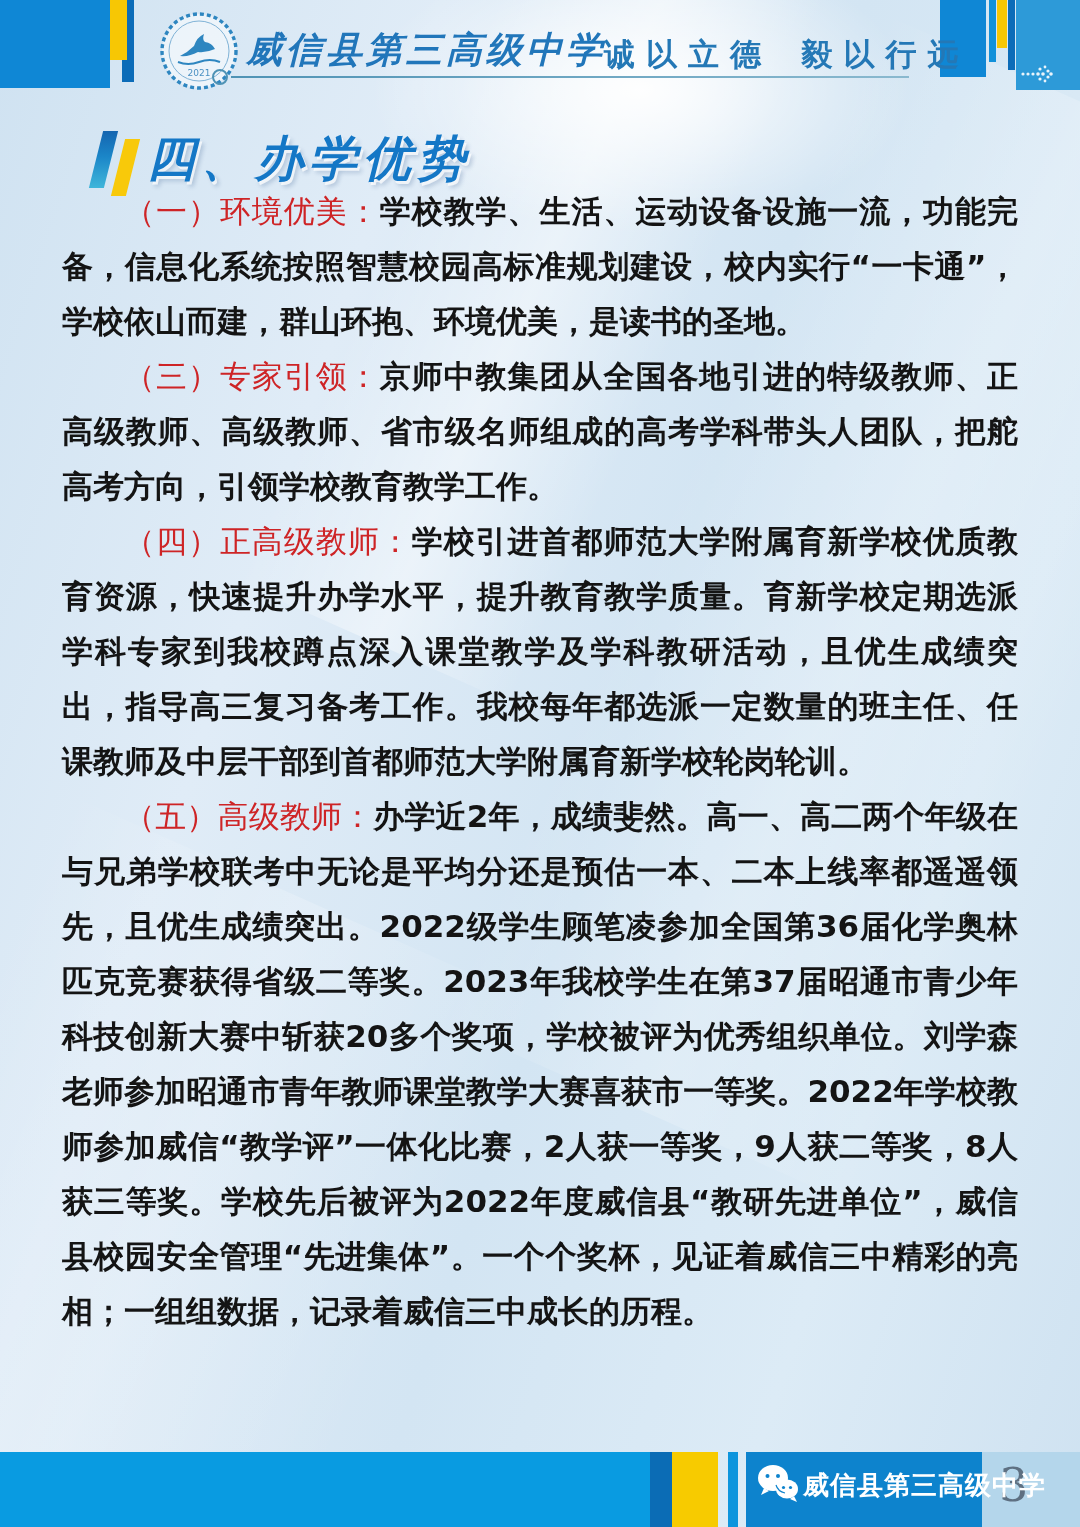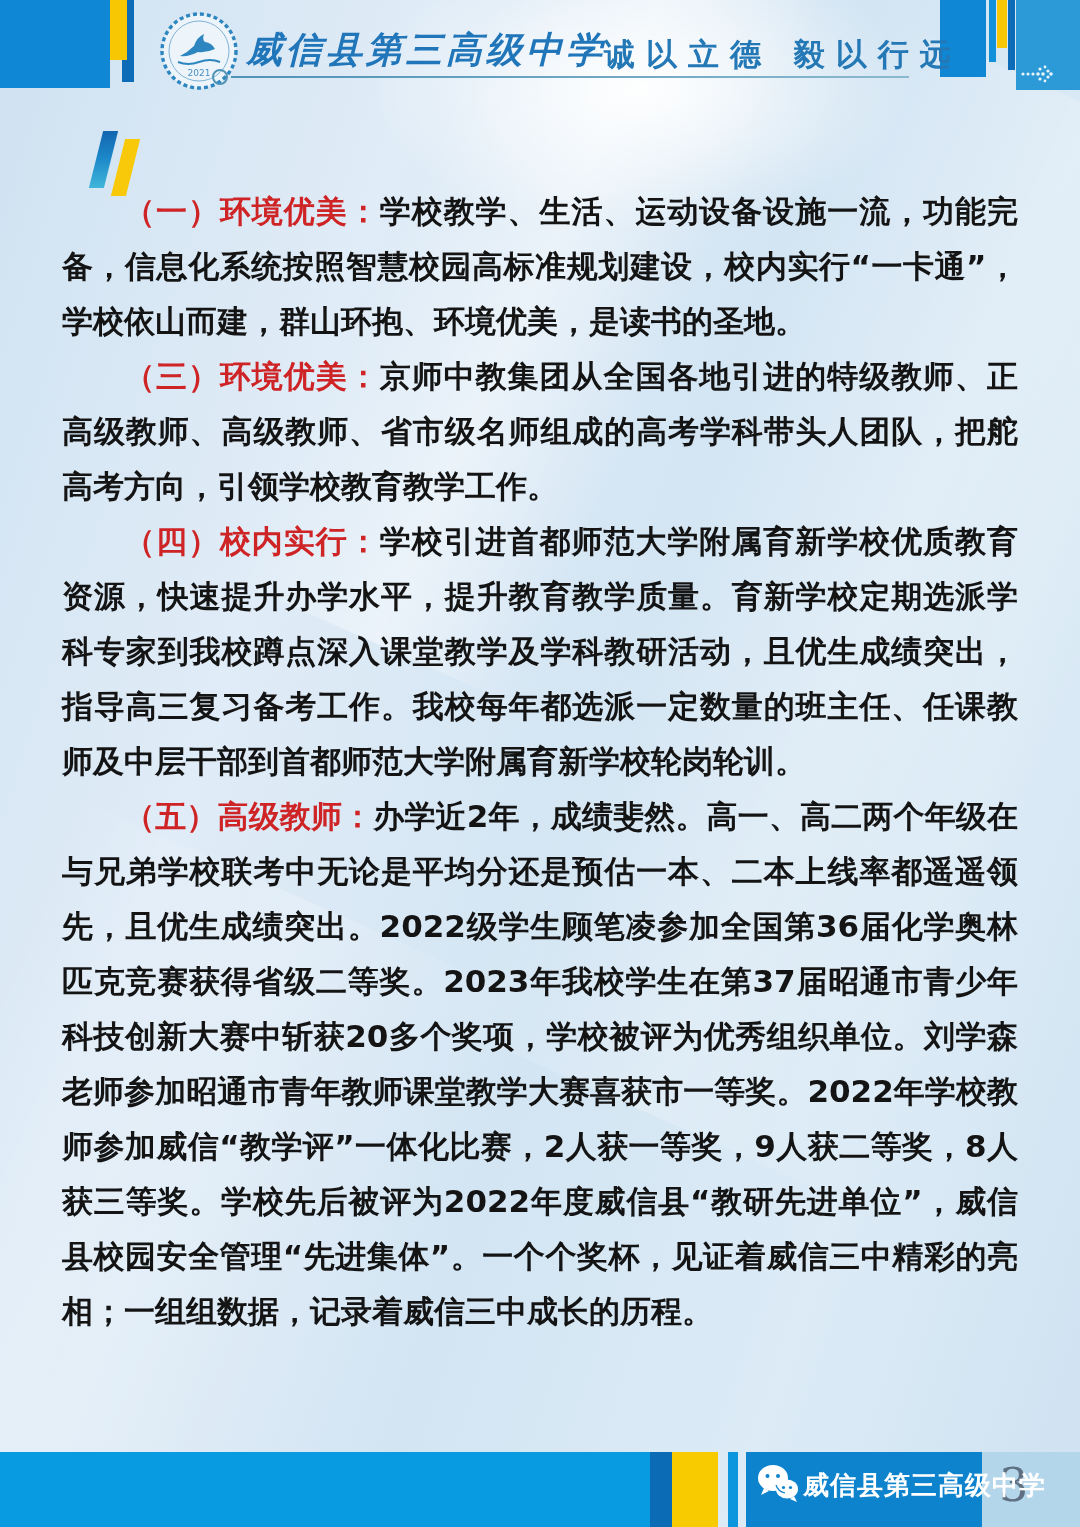--- a/index.html
+++ b/index.html
@@ -27,40 +27,40 @@
   .tr-yellow{left:997px;width:10px;height:48px;background:#f7c704;}
   .tr-dark{left:1008px;width:7px;height:70px;background:#0c6cb8;}
   .tr-light{left:1016px;width:64px;height:90px;background:#2d9ad8;}
   .tr-icon{position:absolute;left:1020px;top:62px;width:36px;height:24px;color:#eaf4fb;}
 
   
   .logo{position:absolute;left:158px;top:10px;width:82px;height:82px;}
   .school-name{position:absolute;left:246px;top:26px;font-family:"DejaVu Serif","Liberation Serif",serif;
     font-size:36px;font-weight:bold;font-style:italic;color:#2176ba;letter-spacing:4px;white-space:nowrap;}
   .motto{position:absolute;left:604px;top:34px;font-size:31px;font-weight:bold;color:#2478b6;
-    letter-spacing:11px;white-space:nowrap;}
+    letter-spacing:11px;white-space:nowrap;font-family:Liberation Mono, monospace;}
   .header-line{position:absolute;left:231px;top:76px;width:678px;height:2px;
     background:linear-gradient(90deg,#4f93b5,#8ab9cf);}
   .header-line-circle{position:absolute;left:212px;top:69px;width:12px;height:12px;border:2px solid #4f93b5;
     border-radius:50%;background:transparent;}
 
   
   .title-bar{position:absolute;transform:skewX(-14deg);}
   .title-bar1{left:96px;top:131px;width:15px;height:57px;
     background:linear-gradient(180deg,#1465b0 0%,#1b86c8 45%,#3fb6da 100%);}
   .title-bar2{left:118px;top:139px;width:15px;height:57px;background:#f8c90a;}
   .section-title{position:absolute;left:147px;top:127px;font-size:48px;font-weight:bold;font-style:italic;
     color:#1477c6;letter-spacing:6px;white-space:nowrap;
     text-shadow:2px 3px 0 rgba(255,255,255,.75),4px 5px 4px rgba(20,60,120,.22);}
 
   
   .content{position:absolute;left:62px;top:184px;width:956px;font-size:31px;line-height:55px;
     color:#141414;text-align:justify;font-weight:600;}
   .para{text-indent:2em;margin:0;}
-  .phead{color:#ce2426;font-weight:bold;}
+  .phead{color:#ce2426;font-weight:normal;}
 
   
   .fseg{position:absolute;top:1452px;height:75px;}
   .f1{left:0;width:650px;background:#099be1;}
   .f2{left:650px;width:22px;background:#0b6cb5;}
   .f3{left:672px;width:46px;background:#f7cb00;}
   .f4{left:728px;width:10px;background:#0d95dd;}
   .f5{left:746px;width:236px;background:#0d83cd;}
   .f6{left:982px;width:98px;background:#b4d6eb;}
   .wechat{position:absolute;left:756px;top:1463px;width:44px;height:42px;z-index:4;}
@@ -112,25 +112,26 @@
     <path d="M20 52 q10 4 21 0 q11 -4 21 0" fill="none" stroke="#2e86c0" stroke-width="2"></path>
     <text x="41" y="66" text-anchor="middle" font-size="9" fill="#4a90c2">2021</text>
   </svg>
   <div class="school-name">威信县第三高级中学</div>
   <div class="motto">诚以立德  毅以行远</div>
   <div class="header-line-circle"></div>
   <div class="header-line"></div>
 
   <div class="title-bar title-bar1"></div>
   <div class="title-bar title-bar2"></div>
+  <div class="section-title">四、办学优势</div>
 
   <div class="content">
     <p class="para"><span class="phead">（一）环境优美：</span><span>学校教学、生活、运动设备设施一流，功能完备，信息化系统按照智慧校园高标准规划建设，校内实行“一卡通”，学校依山而建，群山环抱、环境优美，是读书的圣地。</span></p>
-    <p class="para"><span class="phead">（三）环境优美：</span><span>京师中教集团从全国各地引进的特级教师、正高级教师、高级教师、省市级名师组成的高考学科带头人团队，把舵高考方向，引领学校教育教学工作。</span></p>
-    <p class="para"><span class="phead">（四）校内实行：</span><span>学校引进首都师范大学附属育新学校优质教育资源，快速提升办学水平，提升教育教学质量。育新学校定期选派学科专家到我校蹲点深入课堂教学及学科教研活动，且优生成绩突出，指导高三复习备考工作。我校每年都选派一定数量的班主任、任课教师及中层干部到首都师范大学附属育新学校轮岗轮训。</span></p>
+    <p class="para"><span class="phead">（三）专家引领：</span><span>京师中教集团从全国各地引进的特级教师、正高级教师、高级教师、省市级名师组成的高考学科带头人团队，把舵高考方向，引领学校教育教学工作。</span></p>
+    <p class="para"><span class="phead">（四）正高级教师：</span><span>学校引进首都师范大学附属育新学校优质教育资源，快速提升办学水平，提升教育教学质量。育新学校定期选派学科专家到我校蹲点深入课堂教学及学科教研活动，且优生成绩突出，指导高三复习备考工作。我校每年都选派一定数量的班主任、任课教师及中层干部到首都师范大学附属育新学校轮岗轮训。</span></p>
     <p class="para"><span class="phead">（五）高级教师：</span><span>办学近2年，成绩斐然。高一、高二两个年级在与兄弟学校联考中无论是平均分还是预估一本、二本上线率都遥遥领先，且优生成绩突出。2022级学生顾笔凌参加全国第36届化学奥林匹克竞赛获得省级二等奖。2023年我校学生在第37届昭通市青少年科技创新大赛中斩获20多个奖项，学校被评为优秀组织单位。刘学森老师参加昭通市青年教师课堂教学大赛喜获市一等奖。2022年学校教师参加威信“教学评”一体化比赛，2人获一等奖，9人获二等奖，8人获三等奖。学校先后被评为2022年度威信县“教研先进单位”，威信县校园安全管理“先进集体”。一个个奖杯，见证着威信三中精彩的亮相；一组组数据，记录着威信三中成长的历程。</span></p>
   </div>
 
   <div class="fseg f1"></div>
   <div class="fseg f2"></div>
   <div class="fseg f3"></div>
   <div class="fseg f4"></div>
   <div class="fseg f5"></div>
   <div class="fseg f6"></div>
   <div class="page-number">3</div>

